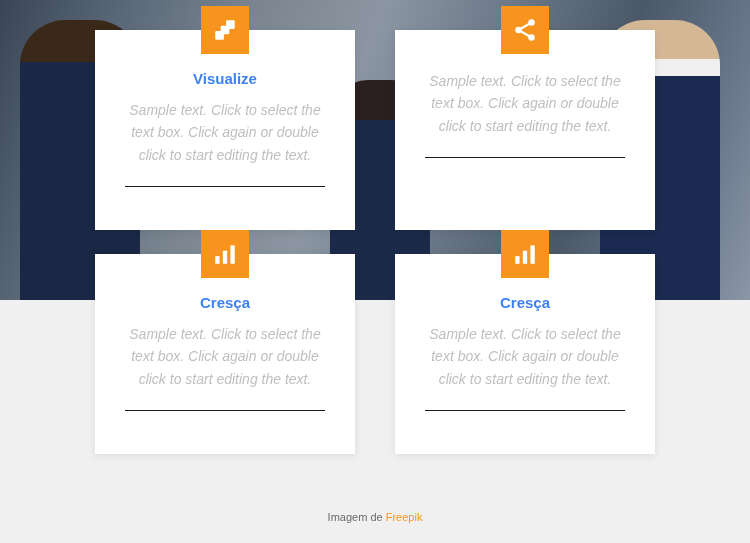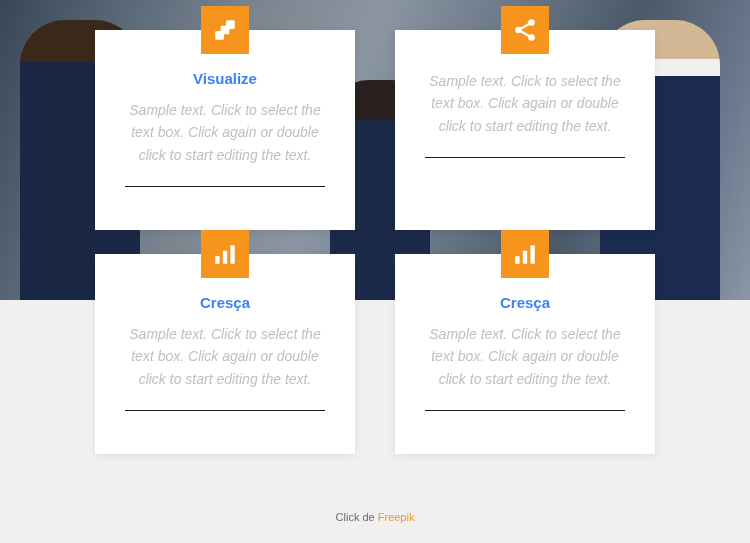--- a/index.html
+++ b/index.html
@@ -81,15 +81,15 @@
           </svg>
       </div>
       <h3>Cresça</h3>
       <p>Sample text. Click to select the text box. Click again or double click to start editing the text.</p>
       <div class="rule"></div>
     </div>
 
   </div>
 
   <div class="credit">
-    <span>Click de </span><a href="#">Freepik</a>
+    <span>Imagem de </span><a href="#">Freepik</a>
   </div>
 </div>
 
 </body></html>

